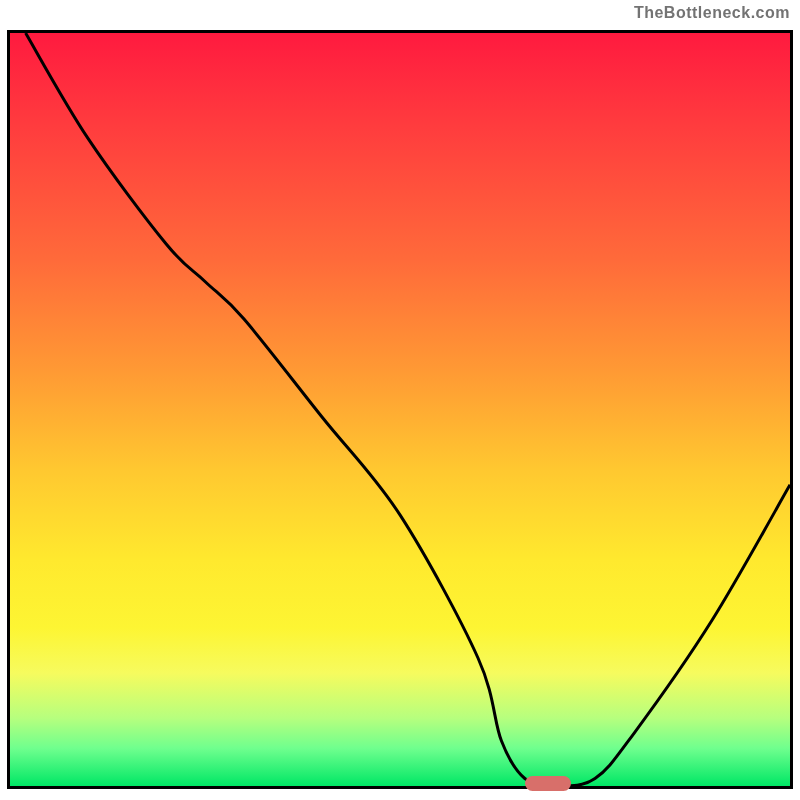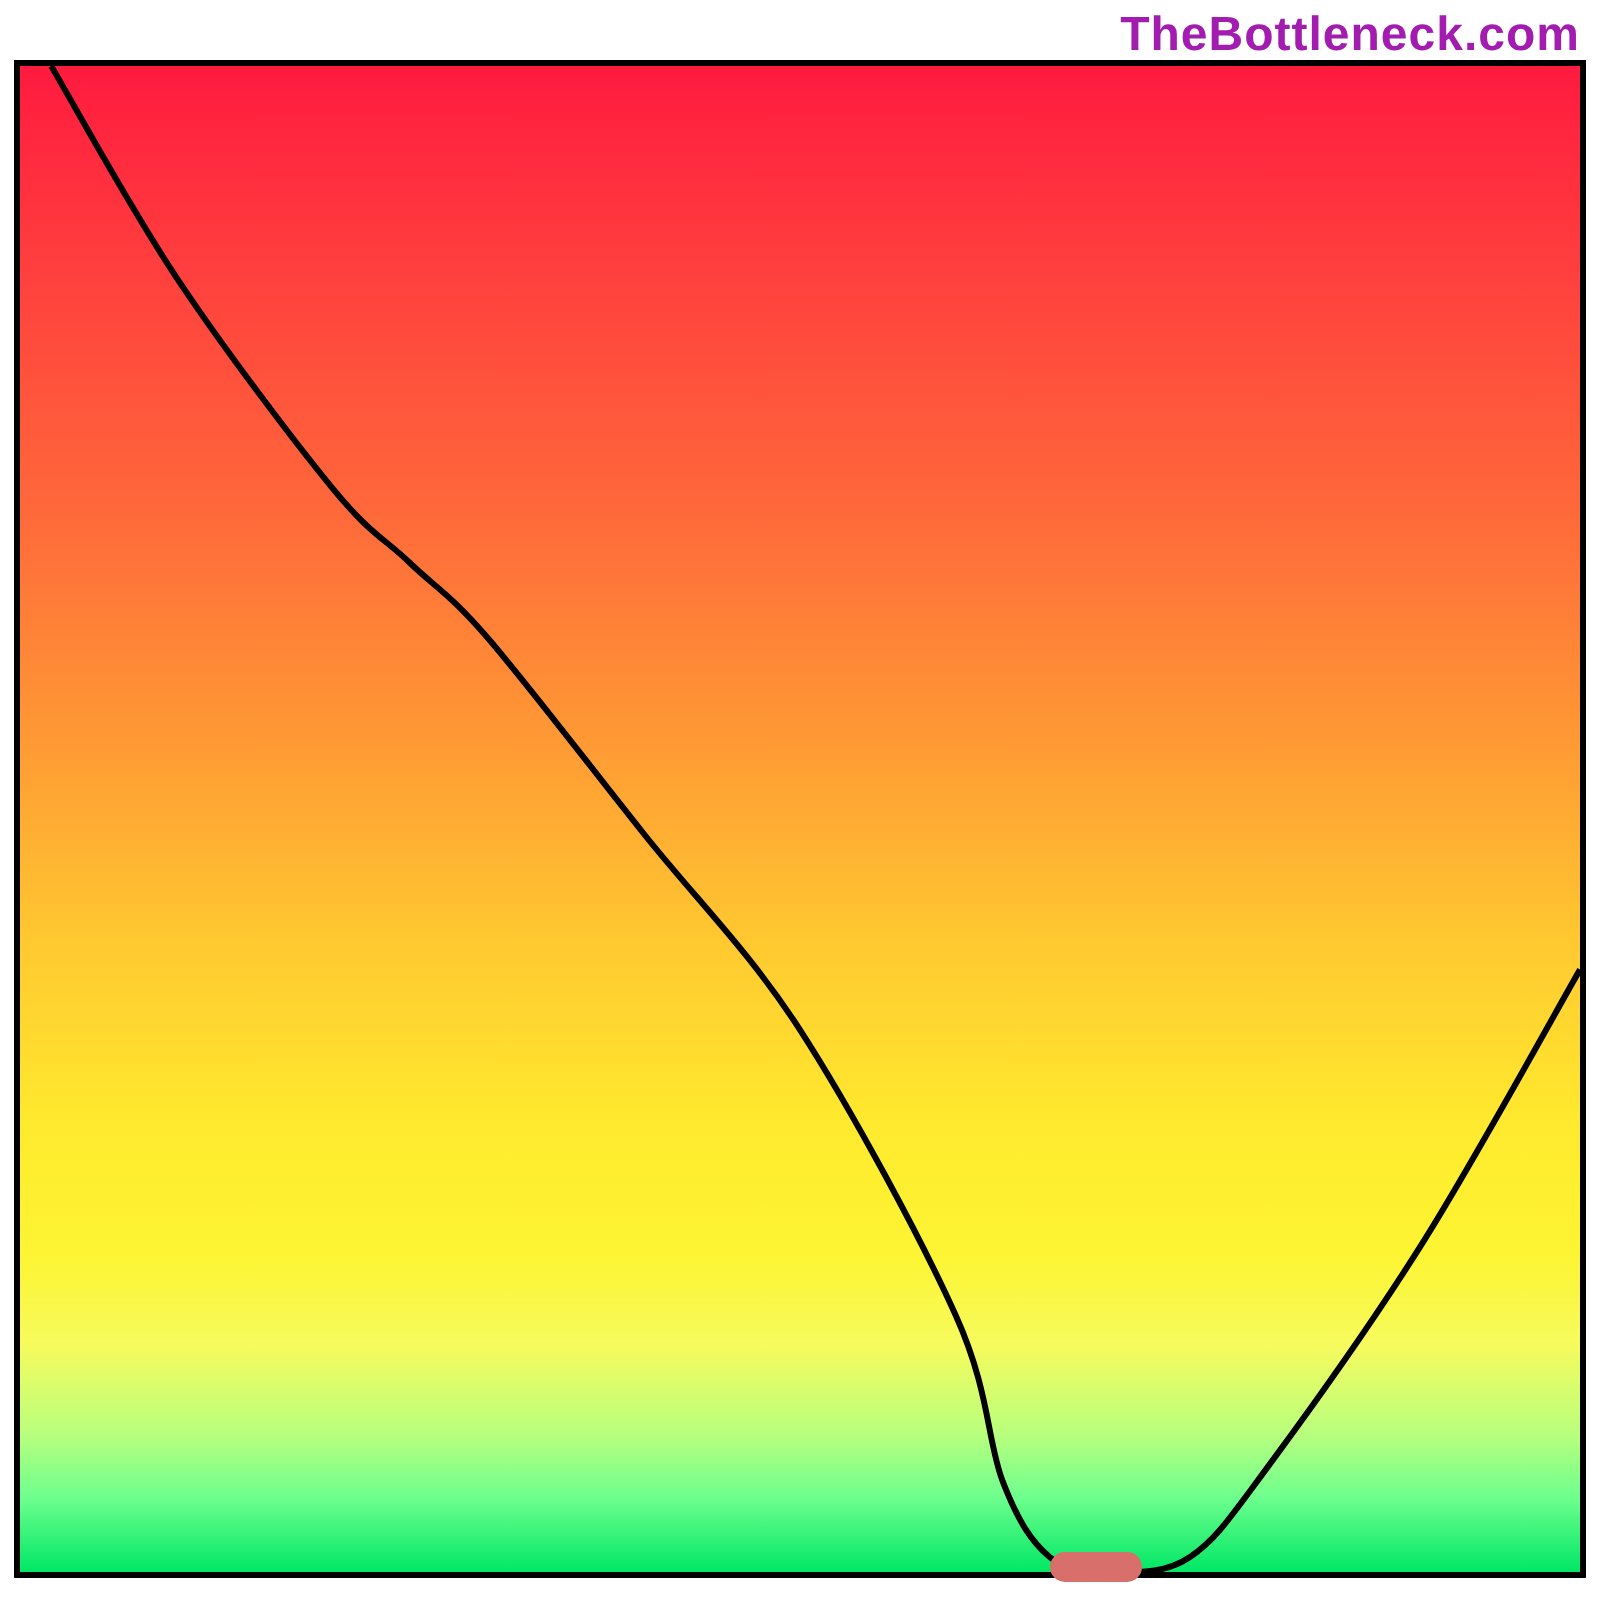--- a/index.html
+++ b/index.html
@@ -31,23 +31,23 @@
       #6fff8e 95%,
       #00e765 100%
     );
     border: 3px solid #000;
     box-sizing: border-box;
   }
   .watermark {
     position: absolute;
     top: 4px;
     right: 10px;
-    font-size: 24px;
+    font-size: 16px;
     font-weight: bold;
-    color: #a21caf;
+    color: #737373;
     letter-spacing: 0.5px;
   }
   .curve {
     position: absolute;
     left: 10px;
     top: 33px;
     width: 780px;
     height: 753px;
     pointer-events: none;
   }

